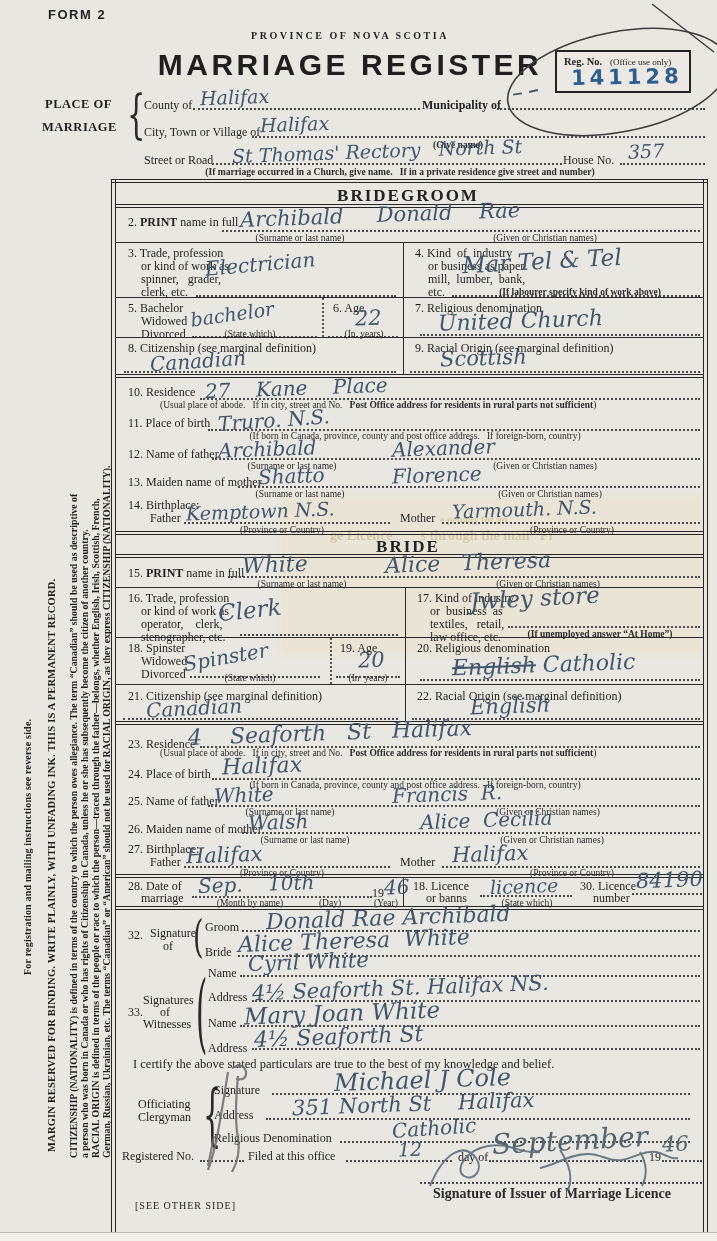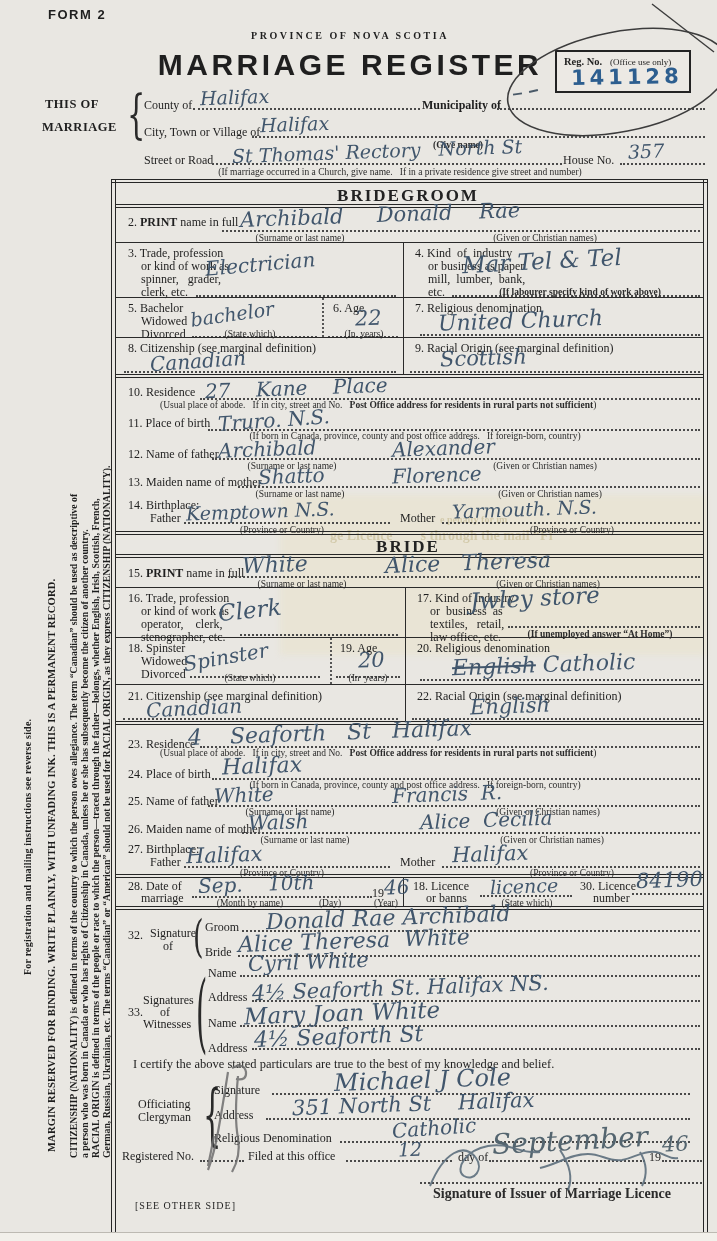--- a/index.html
+++ b/index.html
@@ -43,21 +43,21 @@
   <div class="lbl b" style="left:48px;top:7px;font-family:'Liberation Sans',sans-serif;font-size:13px;letter-spacing:1.5px;">FORM 2</div>
   <div class="lbl b" style="left:350px;top:30px;font-size:10px;letter-spacing:2.5px;transform:translateX(-50%);">PROVINCE OF NOVA SCOTIA</div>
   <div class="lbl b" style="left:350px;top:48px;font-family:'Liberation Sans',sans-serif;font-size:30px;letter-spacing:3.5px;transform:translateX(-50%);">MARRIAGE REGISTER</div>
 
   <div class="abs" style="left:555px;top:50px;width:132px;height:39px;border:2.4px solid #232323;background:rgba(240,238,232,.4);">
     <span class="lbl b" style="left:7px;top:4px;font-size:10.5px;">Reg. No.</span>
     <span class="lbl" style="left:53px;top:5px;font-size:9px;">(Office use only)</span>
     <span class="stamp" style="left:14px;top:13px;font-size:21px;color:#2d5e8f;">141128</span>
   </div>
 
-  <div class="lbl b" style="left:45px;top:97px;font-size:12.5px;letter-spacing:.5px;">THIS OF</div>
+  <div class="lbl b" style="left:45px;top:97px;font-size:12.5px;letter-spacing:.5px;">PLACE OF</div>
   <div class="lbl b" style="left:42px;top:120px;font-size:12.5px;letter-spacing:.5px;">MARRIAGE</div>
   <div class="brace" style="left:127px;top:84px;font-size:36px;transform:scaleY(1.45) scaleX(.8);">{</div>
 
   <div class="lbl" style="left:144px;top:98px;">County of</div>
   <div class="dots" style="left:193px;top:108px;width:227px;"></div>
   <div class="hw" style="left:200px;top:86px;font-size:19px;">Halifax</div>
   <div class="lbl b" style="left:422px;top:98px;">Municipality of</div>
   <div class="dots" style="left:497px;top:108px;width:208px;"></div>
   <div class="abs" style="left:513px;top:93px;width:9px;height:2px;background:#4a5a68;transform:rotate(-8deg);"></div>
   <div class="abs" style="left:529px;top:90px;width:9px;height:2px;background:#4a5a68;transform:rotate(-12deg);"></div>
@@ -66,21 +66,21 @@
   <div class="dots" style="left:252px;top:136px;width:453px;"></div>
   <div class="hw" style="left:260px;top:113px;font-size:19px;">Halifax</div>
   <div class="cap" style="left:458px;top:140px;font-weight:bold;">(Give name)</div>
 
   <div class="lbl" style="left:144px;top:153px;">Street or Road</div>
   <div class="dots" style="left:212px;top:163px;width:350px;"></div>
   <div class="hw" style="left:232px;top:140px;font-size:19px;">St Thomas' Rectory   North St</div>
   <div class="lbl" style="left:563px;top:153px;">House No.</div>
   <div class="dots" style="left:620px;top:163px;width:85px;"></div>
   <div class="hw" style="left:628px;top:140px;font-size:19px;">357</div>
-  <div class="cap" style="left:400px;top:167px;font-weight:normal;">(If marriage occurred in a Church, give name.   If in a private residence give street and number)</div>
+  <div class="cap" style="left:400px;top:167px;font-weight:bold;">(If marriage occurred in a Church, give name.   If in a private residence give street and number)</div>
 
   <div class="dbl" style="left:111px;top:179px;width:597px;"></div>
   <div class="dvl" style="left:111px;top:179px;height:1053px;"></div>
   <div class="dvl" style="left:703px;top:179px;height:1053px;"></div>
 
   <div class="sect" style="left:408px;top:186px;">BRIDEGROOM</div>
   <div class="dbl" style="left:116px;top:204px;width:587px;"></div>
 
   <div class="lbl" style="left:128px;top:215px;"><span>2. </span><span class="b">PRINT</span><span> name in full</span></div>
   <div class="dots" style="left:222px;top:230px;width:478px;"></div>

